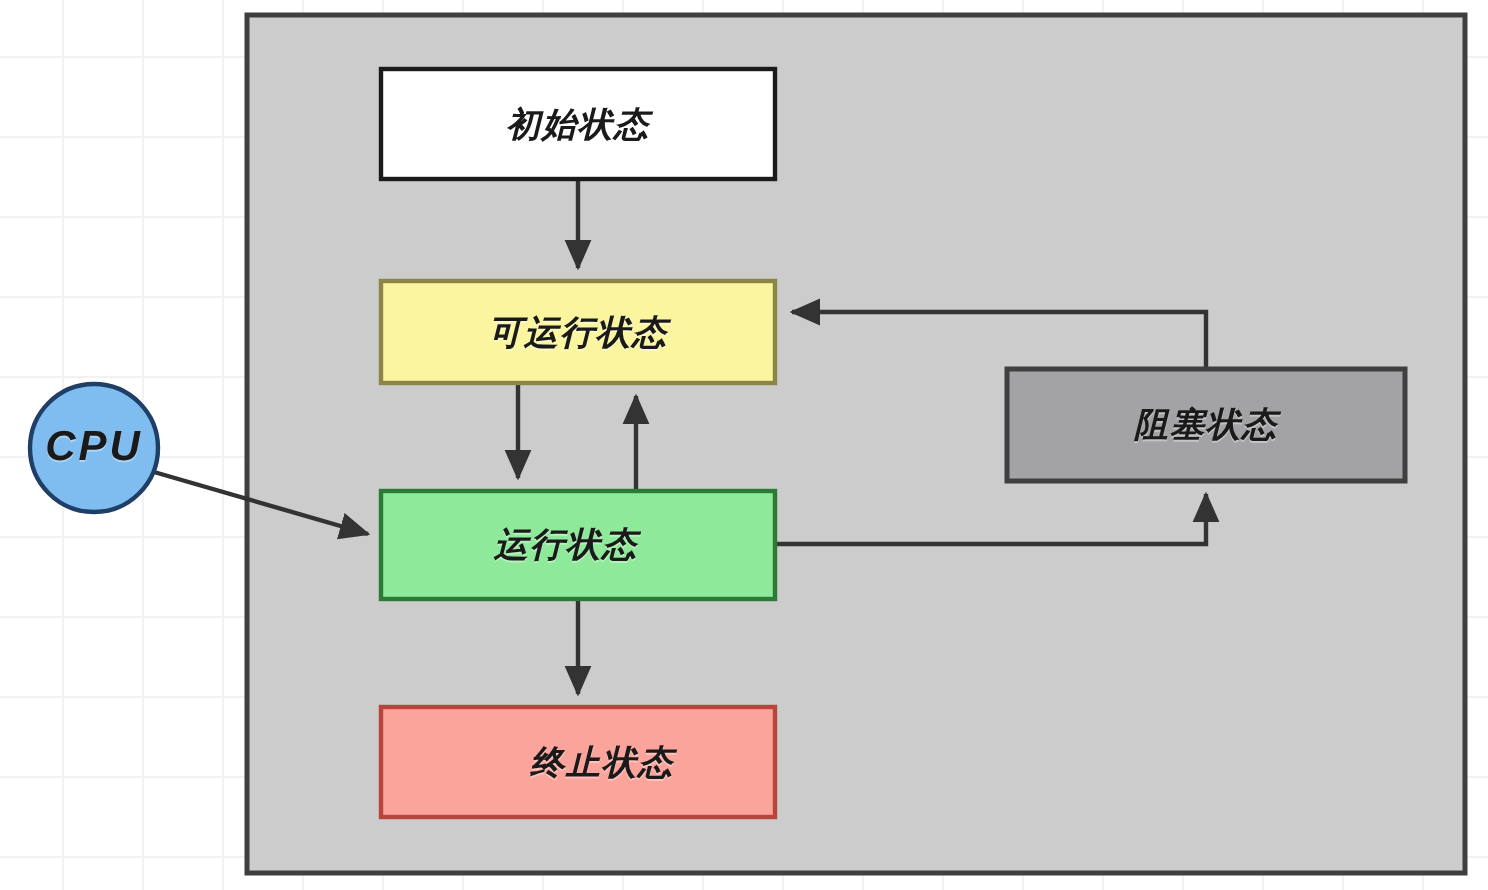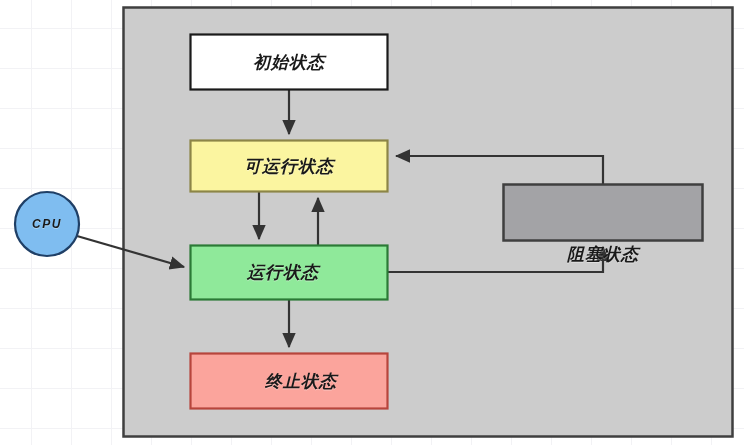--- a/index.html
+++ b/index.html
@@ -40,21 +40,21 @@
     justify-content: center;
     font-weight: bold;
     font-style: italic;
     color: #1a1a1a;
     letter-spacing: 1px;
     white-space: nowrap;
     pointer-events: none;
     text-shadow: 0 1px 0 rgba(255,255,255,0.35);
   }
   .cjk-label { font-size: 17px; }
-  .cpu-label { font-size: 12px; letter-spacing: 1.5px; }
+  .cpu-label { font-size: 21px; letter-spacing: 1.5px; }
 </style>
 </head>
 <body>
 
 <div id="canvas">
 
   <svg id="svg-layer" viewBox="0 0 744 445">
     <defs>
       <marker id="arrow" viewBox="0 0 10 10" refX="9.2" refY="5" markerWidth="7" markerHeight="7" orient="auto-start-reverse" markerUnits="strokeWidth">
         <path d="M 0 0.6 L 10 5 L 0 9.4 z" fill="#333333"></path>
@@ -93,17 +93,17 @@
   </svg>
 
   <div class="node-label cjk-label" style="left:190px; top:34px; width:198px; height:56px;">初始状态</div>
 
   <div class="node-label cjk-label" style="left:190px; top:140px; width:198px; height:52px;text-align:right;">可运行状态</div>
 
   <div class="node-label cjk-label" style="left:190px; top:245px; width:186px; height:55px;">运行状态</div>
 
   <div class="node-label cjk-label" style="left:190px; top:353px; width:198px; height:56px;padding-left:12px;">终止状态</div>
 
-  <div class="node-label cjk-label" style="left:503px; top:184px; width:200px; height:57px;margin-top:42px;">阻塞状态</div>
+  <div class="node-label cjk-label" style="left:503px; top:184px; width:200px; height:57px;">阻塞状态</div>
 
   <div class="node-label cpu-label" style="left:15px; top:192px; width:64px; height:64px;">CPU</div>
 
 </div>
 
 </body></html>

